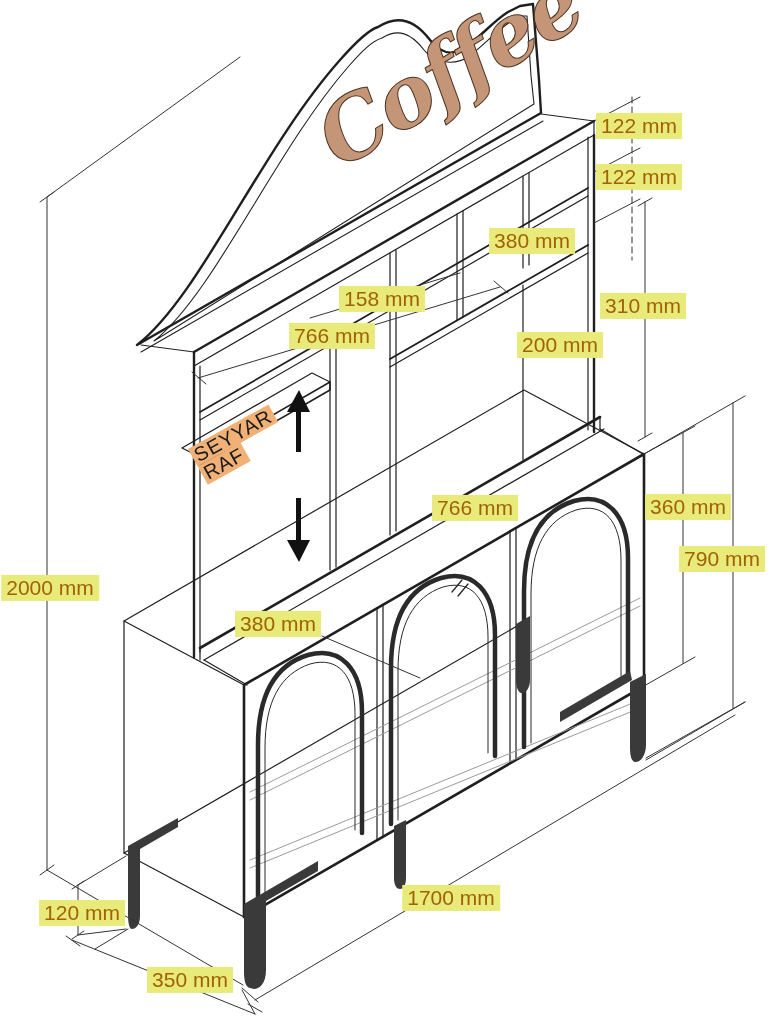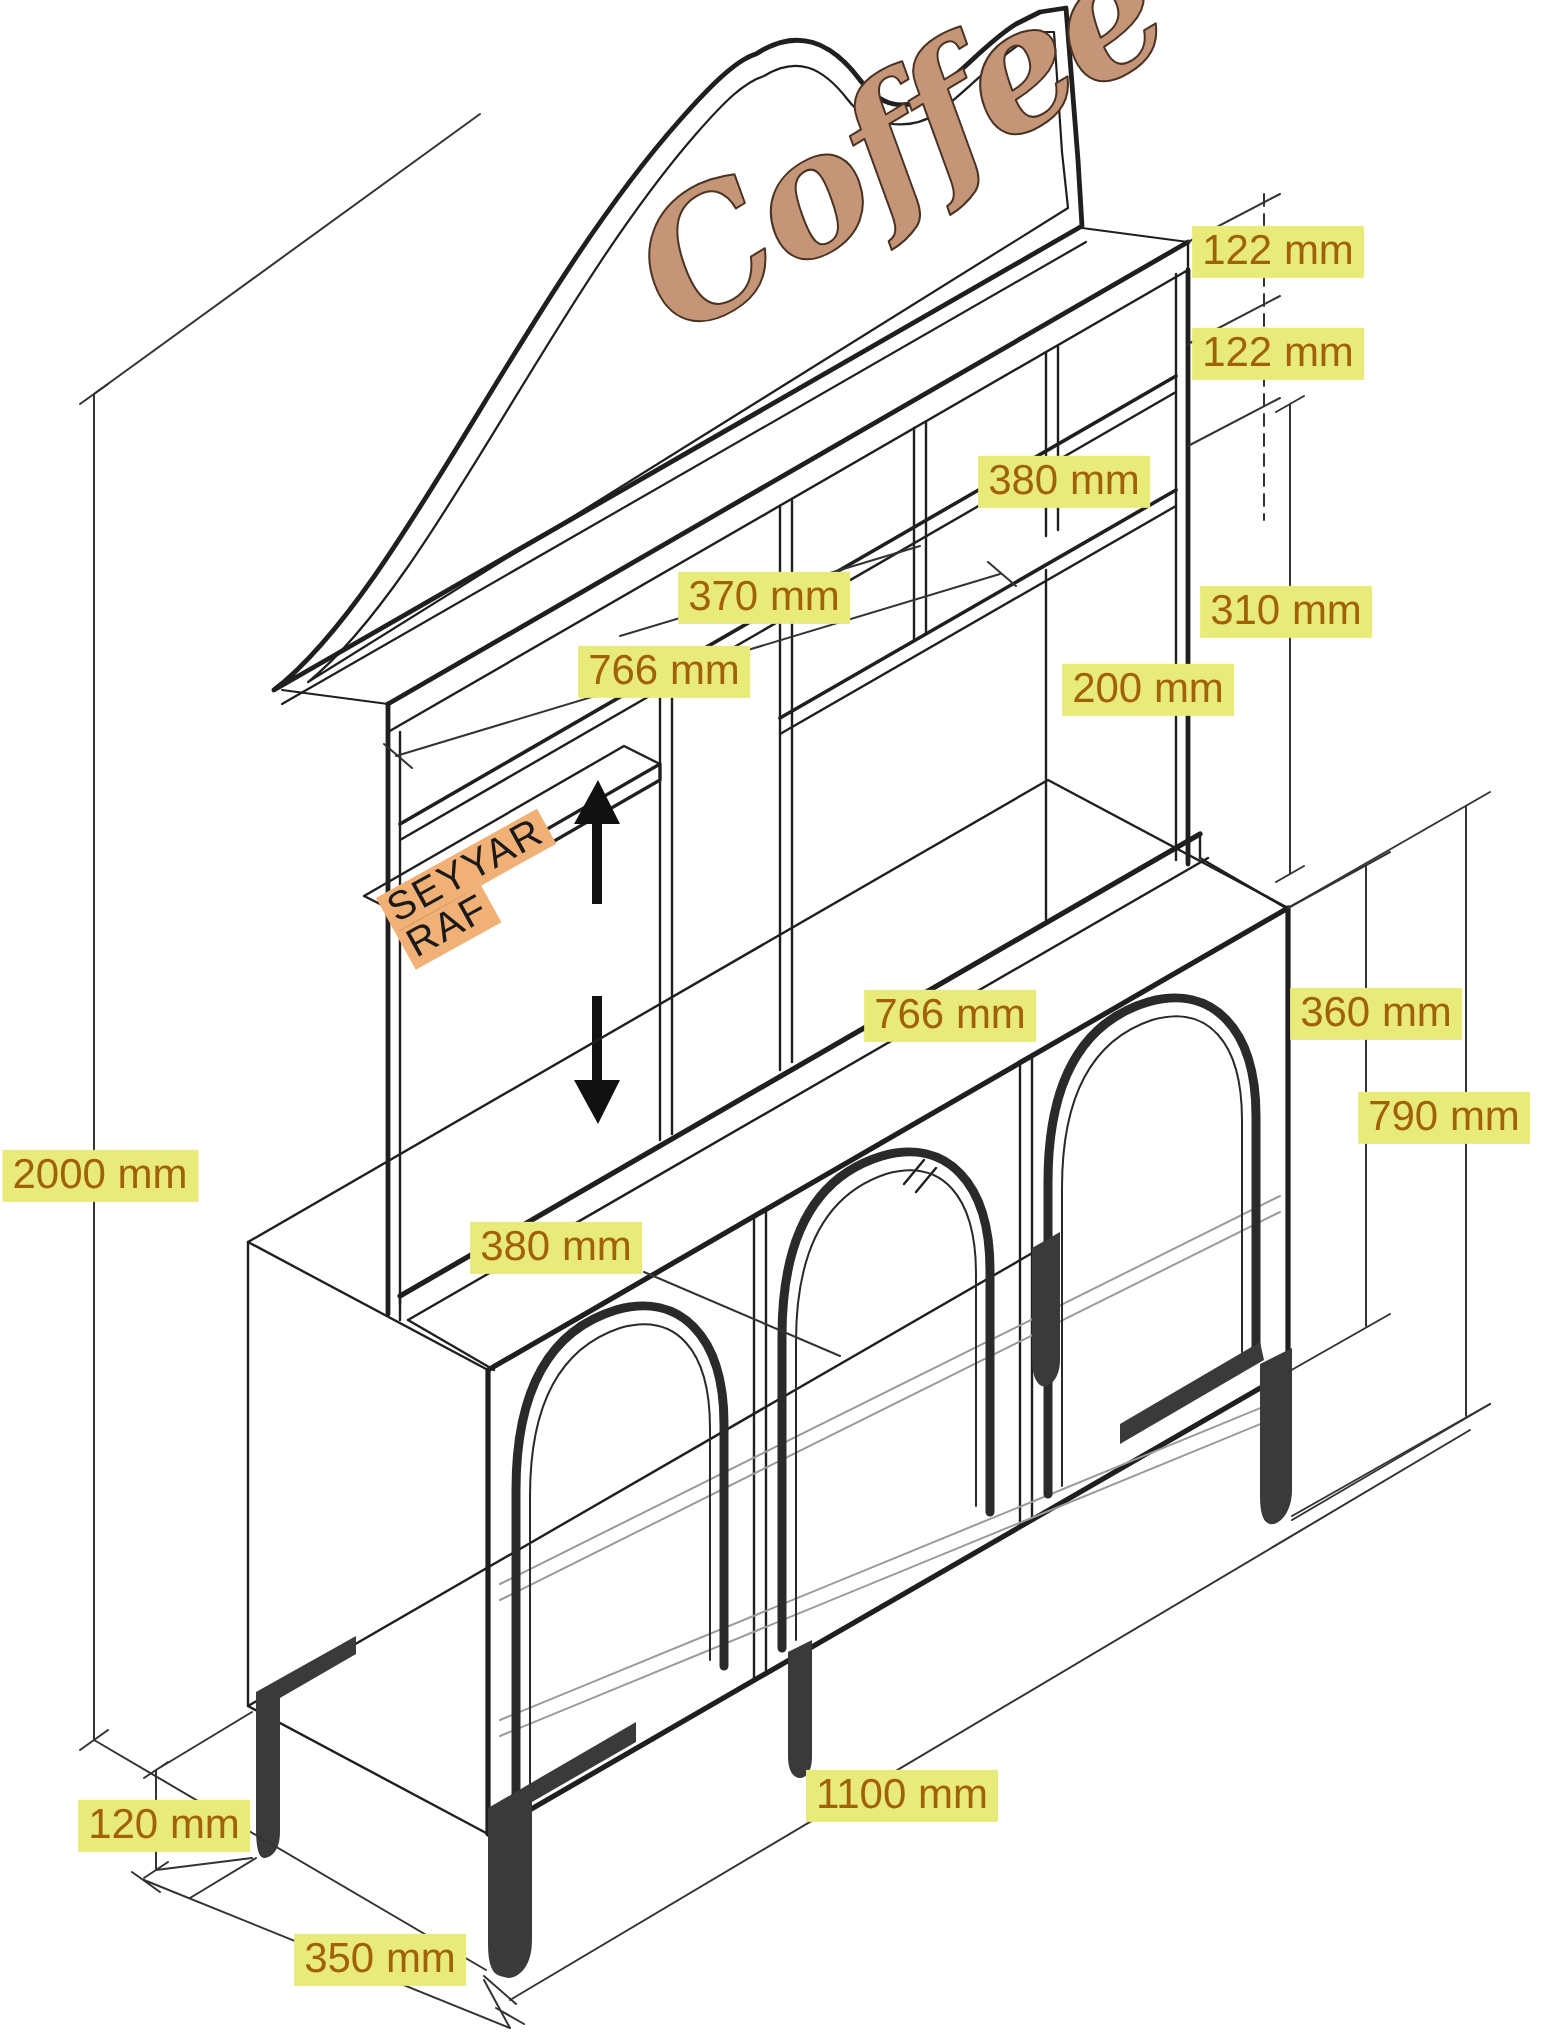--- a/index.html
+++ b/index.html
@@ -141,31 +141,31 @@
 
       <path d="M310,318 L460,273"></path>
 
       <path d="M322,636 L420,678"></path>
     </g>
   </svg>
 
   <div class="dim-label" style="left:639px;top:126px">122 mm</div>
   <div class="dim-label" style="left:639px;top:177px">122 mm</div>
   <div class="dim-label" style="left:532px;top:241px">380 mm</div>
-  <div class="dim-label" style="left:382px;top:299px">370 mm</div>
+  <div class="dim-label" style="left:382px;top:299px">158 mm</div>
   <div class="dim-label" style="left:332px;top:336px">766 mm</div>
   <div class="dim-label" style="left:643px;top:306px">310 mm</div>
-  <div class="dim-label" style="left:574px;top:345px">200 mm</div>
+  <div class="dim-label" style="left:560px;top:345px">200 mm</div>
   <div class="dim-label" style="left:475px;top:508px">766 mm</div>
   <div class="dim-label" style="left:688px;top:507px">360 mm</div>
   <div class="dim-label" style="left:722px;top:559px">790 mm</div>
   <div class="dim-label" style="left:278px;top:624px">380 mm</div>
   <div class="dim-label" style="left:50px;top:588px">2000 mm</div>
   <div class="dim-label" style="left:82px;top:913px">120 mm</div>
-  <div class="dim-label" style="left:451px;top:898px">1100 mm</div>
+  <div class="dim-label" style="left:451px;top:898px">1700 mm</div>
   <div class="dim-label" style="left:190px;top:980px">350 mm</div>
 
   <div id="seyyar">
     <span>SEYYAR</span><br>
     <span>RAF</span>
   </div>
 
 </div>
 
 </body></html>

